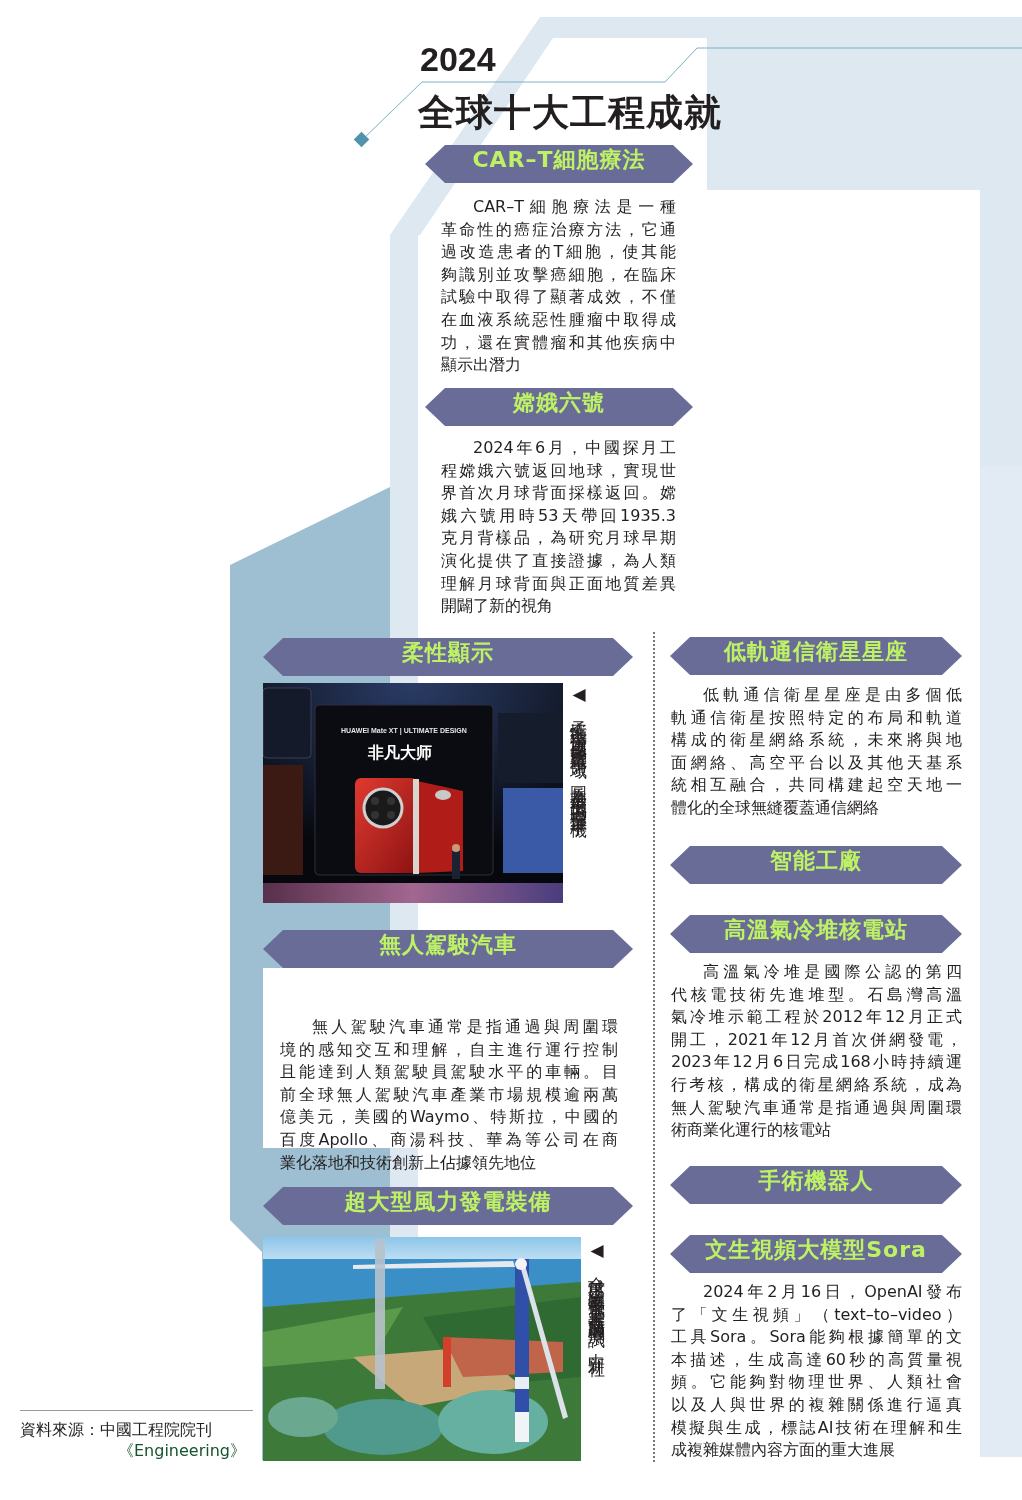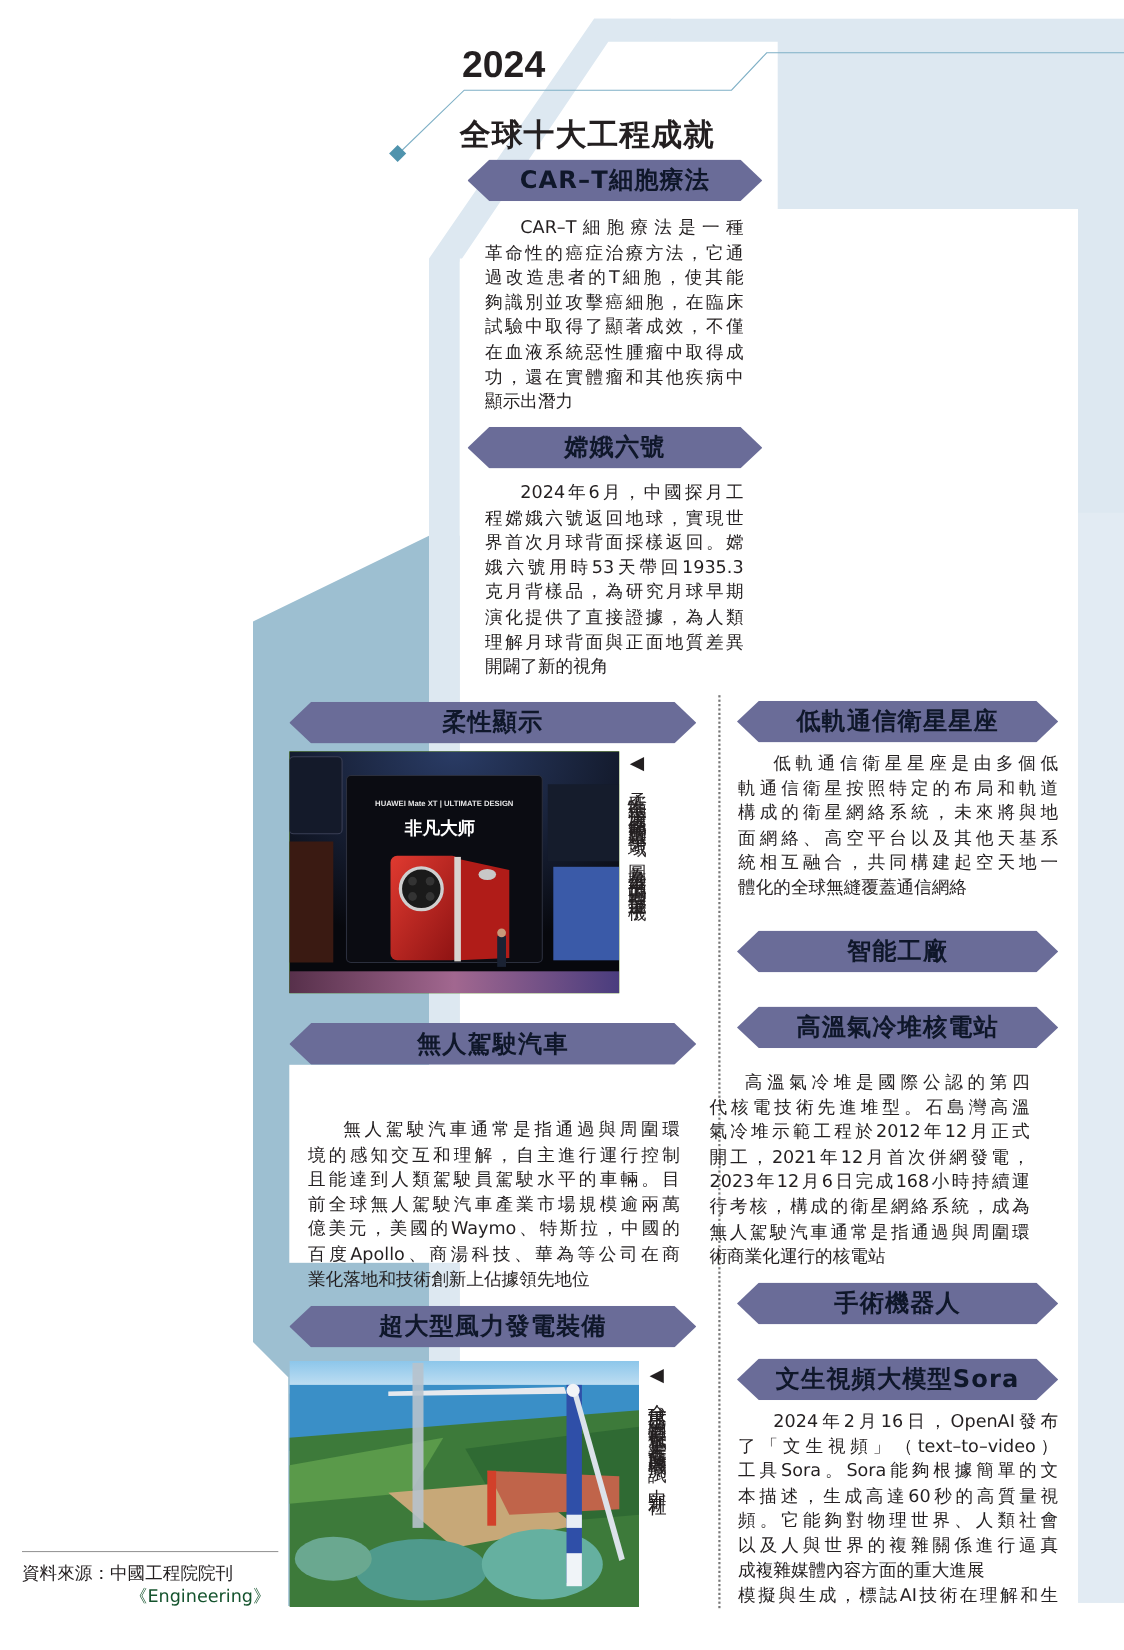--- a/index.html
+++ b/index.html
@@ -11,27 +11,27 @@
   }
   
   .bg-svg { position: absolute; left: 0; top: 0; width: 1022px; height: 1500px; z-index: 0; }
   .layer { position: absolute; z-index: 2; }
 
   .title-year {
     left: 420px; top: 40px; font-size: 34px; font-weight: bold; letter-spacing: 0px;
     font-family: "Liberation Sans", "DejaVu Sans", sans-serif; color: #231f20;
   }
   .title-main {
-    left: 418px; top: 104px; font-size: 28px; font-weight: bold; letter-spacing: 1px; color: #231f20;
+    left: 418px; top: 88px; font-size: 37px; font-weight: bold; letter-spacing: 1px; color: #231f20;
   }
 
   .banner {
     position: absolute; z-index: 3; height: 38px;
-    background: #6a6c98; color: #0f172a; font-weight: bold;
-    font-size: 22px; display: flex; align-items: center; justify-content: center;
+    background: #6a6c98; color: #bef264; font-weight: bold;
+    font-size: 22px; display: flex; justify-content: center;
     clip-path: polygon(20px 0, calc(100% - 20px) 0, 100% 50%, calc(100% - 20px) 100%, 20px 100%, 0 50%);
     letter-spacing: 1px;
   }
   .banner span { display: block; }
 
   .body-text {
     position: absolute; z-index: 3; font-size: 16px; line-height: 22.6px;
     text-align: justify; color: #231f20;
   }
   .body-text .ln { display: block; white-space: nowrap; text-align-last: justify; text-align: justify; }
@@ -164,21 +164,21 @@
   <span class="ln last">體化的全球無縫覆蓋通信網絡</span>
 </div>
 
 <div class="banner" style="left:670px; top:846px; width:292px;">
   <span>智能工廠</span>
 </div>
 
 <div class="banner" style="left:670px; top:915px; width:292px;">
   <span>高溫氣冷堆核電站</span>
 </div>
-<div class="body-text" style="left:645px; top:961px; width:291px;margin-top:12px;">
+<div class="body-text" style="left:671px; top:961px; width:291px;">
   <span class="ln first">高溫氣冷堆是國際公認的第四</span>
   <span class="ln">代核電技術先進堆型。石島灣高溫</span>
   <span class="ln">氣冷堆示範工程於2012年12月正式</span>
   <span class="ln">開工，2021年12月首次併網發電，</span>
   <span class="ln">2023年12月6日完成168小時持續運</span>
   <span class="ln">行考核，構成的衛星網絡系統，成為</span>
   <span class="ln">無人駕駛汽車通常是指通過與周圍環</span>
   <span class="ln last">術商業化運行的核電站</span>
 </div>
 
@@ -236,19 +236,19 @@
 <div class="banner" style="left:670px; top:1235px; width:292px;">
   <span>文生視頻大模型Sora</span>
 </div>
 <div class="body-text" style="left:671px; top:1281px; width:291px;">
   <span class="ln first">2024年2月16日，OpenAI發布</span>
   <span class="ln">了「文生視頻」（text–to–video）</span>
   <span class="ln">工具Sora。Sora能夠根據簡單的文</span>
   <span class="ln">本描述，生成高達60秒的高質量視</span>
   <span class="ln">頻。它能夠對物理世界、人類社會</span>
   <span class="ln">以及人與世界的複雜關係進行逼真</span>
+  <span class="ln">模擬與生成，標誌AI技術在理解和生</span>
   <span class="ln last">成複雜媒體內容方面的重大進展</span>
-  <span class="ln">模擬與生成，標誌AI技術在理解和生</span>
 </div>
 
 <div class="source-rule"></div>
 <div class="layer source-line1">資料來源：中國工程院院刊</div>
 <div class="layer source-line2">《Engineering》</div>
 
 </body></html>

